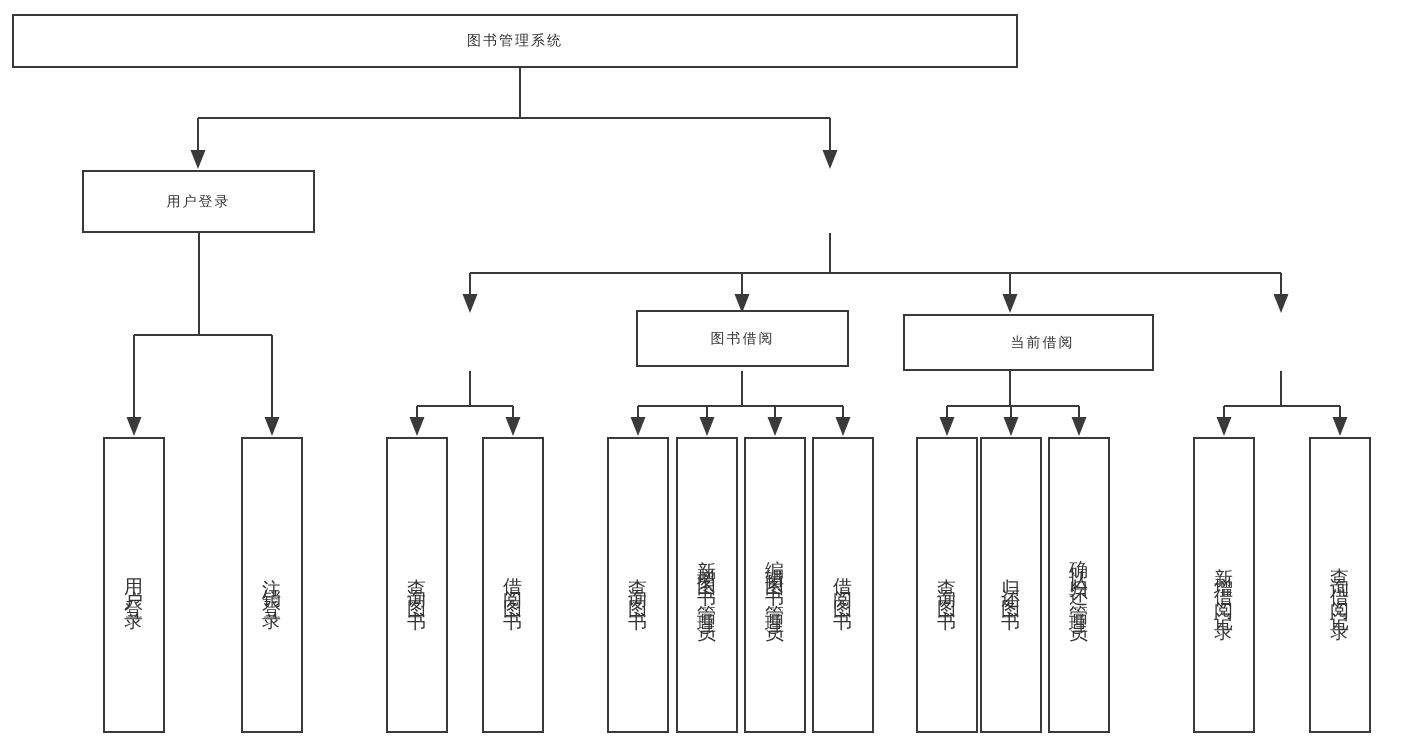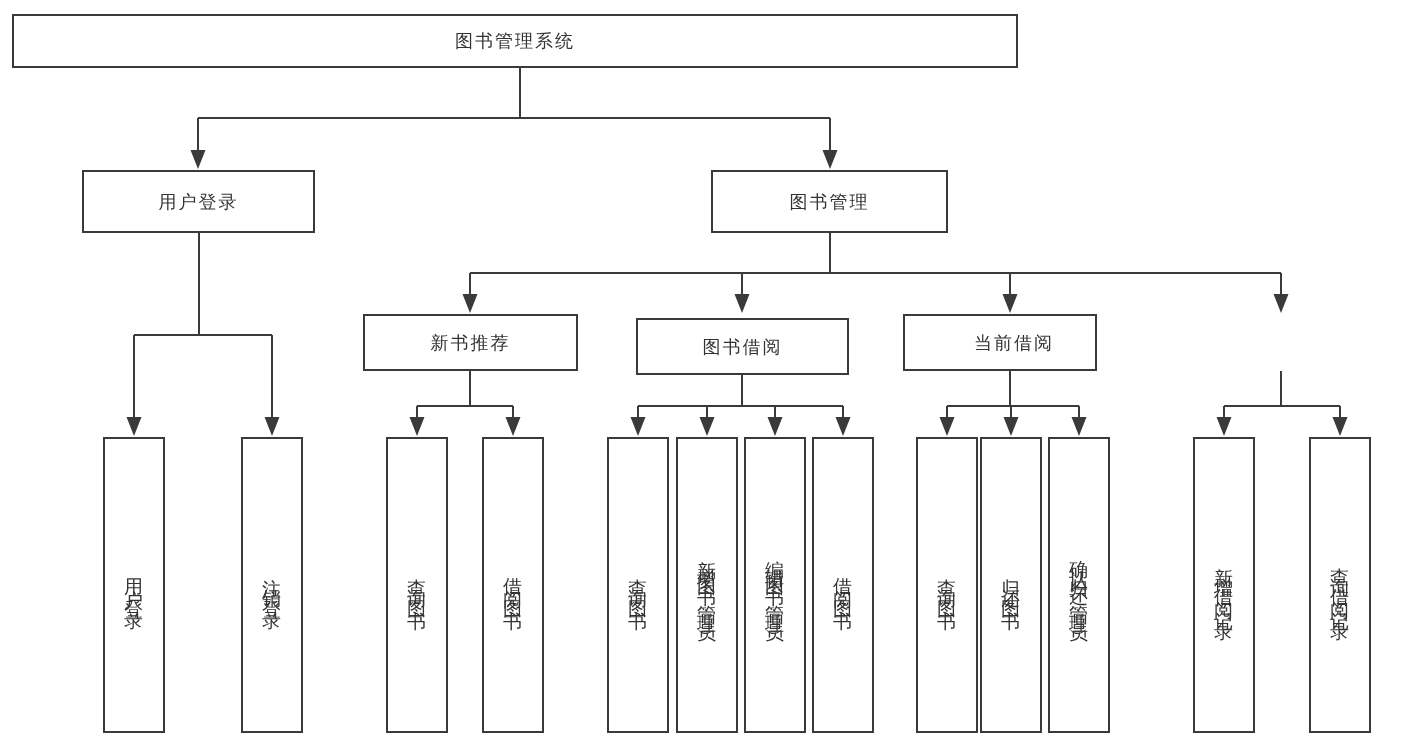--- a/index.html
+++ b/index.html
@@ -19,21 +19,21 @@
   .node {
     position: absolute;
     box-sizing: border-box;
     border: 2px solid #3a3a3a;
     background: #ffffff;
     display: flex;
     align-items: center;
     justify-content: center;
     color: #333333;
   }
-  .h-node { font-size: 18px; letter-spacing: 2px; }
+  .h-node { font-size: 14px; letter-spacing: 2px; }
   .v-node {
     writing-mode: vertical-rl;
     text-orientation: mixed;
     font-size: 19px;
     letter-spacing: 11px;
     line-height: 1;
     padding: 6px 0;
   }
   .v-node span { display: block; }
   .watermark {
@@ -110,31 +110,25 @@
     "></path>
   </svg>
 
   <div class="node h-node" style="left:12px; top:14px; width:1006px; height:54px;">
     <span>图书管理系统</span>
   </div>
 
   <div class="node h-node" style="left:82px; top:170px; width:233px; height:63px;">
     <span>用户登录</span>
   </div>
-  <div class="node h-node" style="left:711px; top:170px; width:237px; height:63px;">
-    <span>图书管理</span>
-  </div>
 
-  <div class="node h-node" style="left:363px; top:314px; width:215px; height:57px;">
-    <span>新书推荐</span>
-  </div>
-  <div class="node h-node" style="left:636px; top:318px; width:213px; height:57px;">
+  <div class="node h-node" style="left:636px; top:310px; width:213px; height:57px;">
     <span>图书借阅</span>
   </div>
-  <div class="node h-node" style="left:903px; top:314px; width:194px; height:57px;padding-left:28px;">
+  <div class="node h-node" style="left:903px; top:314px; width:251px; height:57px;padding-left:28px;">
     <span>当前借阅</span>
   </div>
 
   <div class="node v-node" style="left:103px; top:437px; width:62px; height:296px;">
     <span>用户登录</span>
   </div>
   <div class="node v-node" style="left:241px; top:437px; width:62px; height:296px;">
     <span>注销登录</span>
   </div>
 

